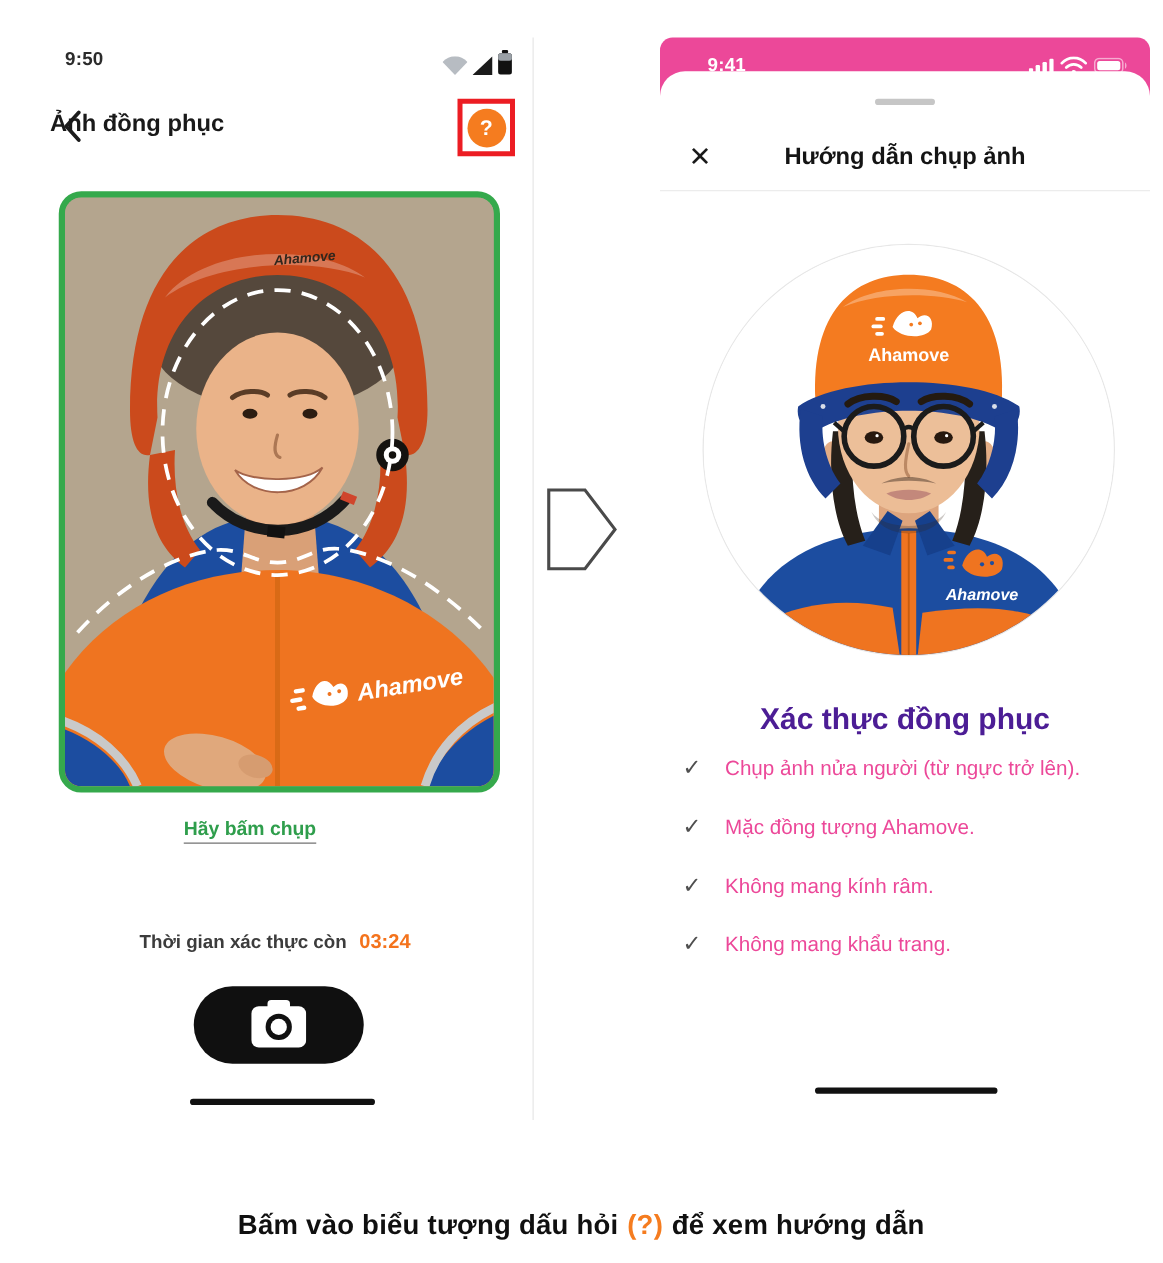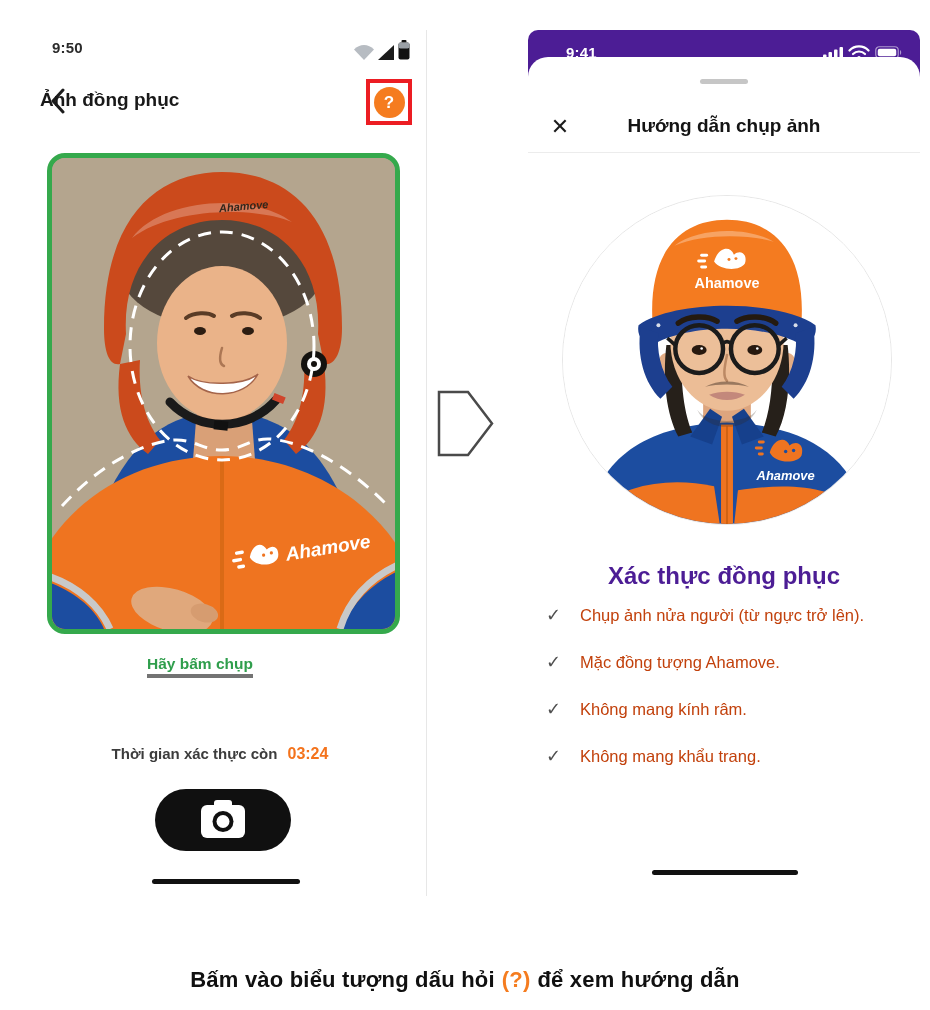--- a/index.html
+++ b/index.html
@@ -18,54 +18,54 @@
   .header-left { position:absolute; left:0; top:78px; width:426px; height:48px; }
   .back-btn { position:absolute; left:44px; top:10px; width:28px; height:28px; background:none; border:none; cursor:pointer; }
   .title-left { position:absolute; left:40px; right:20px; top:11px; font-size:19px; font-weight:700; color:#191919; }
   .help-box { position:absolute; right:14px; top:1px; width:46px; height:46px; border:4px solid #ec1d23; display:flex; align-items:center; justify-content:center; }
   .help-btn { width:31px; height:31px; border-radius:50%; background:#f57c1f; border:none; color:#fff; font-size:17px; font-weight:800; line-height:31px; text-align:center; cursor:pointer; font-family:"Liberation Sans",sans-serif; }
 
   .photo-frame { position:absolute; left:47px; top:153px; width:353px; height:481px; border:5px solid #35a94c; border-radius:18px; overflow:hidden; background:#b4a58e; }
   .photo-frame svg { display:block; width:100%; height:100%; }
 
   .capture-link { position:absolute; left:0; right:26px; top:655px; text-align:center; }
-  .capture-link span { display:inline-block; color:#2f9e4c; font-size:15.5px; font-weight:800; border-bottom:4px solid #737373; padding-bottom:1px; cursor:pointer; }
+  .capture-link span { display:inline-block; color:#2f9e4c; font-size:15.5px; font-weight:800; border-bottom:1px solid #737373; padding-bottom:1px; cursor:pointer; }
 
   .timer-row { position:absolute; left:0; right:26px; top:745px; text-align:center; font-size:15px;margin-left:40px; }
   .timer-label { color:#3c3c3c; font-weight:700; }
   .timer-value { color:#f4731c; font-weight:800; font-size:16px; margin-left:6px; }
 
   .camera-btn { position:absolute; left:155px; top:789px; width:136px; height:62px; border-radius:31px; background:#101010; border:none; display:flex; align-items:center; justify-content:center; cursor:pointer; }
 
   .home-bar-left { position:absolute; left:152px; top:879px; width:148px; height:5px; border-radius:3px; background:#111; }
 
   
   .arrow-wrap { position:absolute; left:437px; top:390px; width:58px; height:67px; }
 
   
-  .black-bar { position:absolute; left:528px; top:30px; width:392px; height:47px; background:#4c1d95; border-radius:10px 10px 0 0; }
+  .black-bar { position:absolute; left:528px; top:30px; width:392px; height:47px; background:#ec4899; border-radius:10px 10px 0 0; }
   .black-bar .time { position:absolute; left:38px; top:14px; color:#fff; font-size:15px; font-weight:700; letter-spacing:.2px; }
   .black-bar .icons { position:absolute; right:18px; top:15px; display:flex; align-items:center; gap:5px; }
 
   .sheet { position:absolute; left:528px; top:57px; width:392px; height:853px; background:#fff; border-radius:20px 20px 0 0; }
   .grabber { position:absolute; left:172px; top:22px; width:48px; height:5px; border-radius:3px; background:#c6c6c6; cursor:grab; }
   .sheet-header { position:absolute; left:0; top:48px; width:392px; height:46px; }
   .close-btn { position:absolute; left:17px; top:7px; width:30px; height:30px; background:none; border:none; font-size:22px; font-weight:400; color:#1a1a1a; cursor:pointer; line-height:30px; text-align:center; font-family:"DejaVu Sans",sans-serif; }
   .title-right { position:absolute; left:40px; right:40px; top:10px; text-align:center; font-size:19px; font-weight:700; color:#141414; }
   .sheet-divider { position:absolute; left:0; top:95px; width:392px; height:1px; background:#ececec; }
 
   .circle-photo { position:absolute; left:34px; top:138px; width:330px; height:330px; border-radius:50%; border:1px solid #e7e7e7; overflow:hidden; background:#fff; }
   .circle-photo svg { display:block; width:100%; height:100%; }
 
   .guide-heading { position:absolute; left:0; top:505px; width:392px; text-align:center; font-size:24px; font-weight:800; color:#4c1d95; }
 
   .checklist { position:absolute; left:18px; top:547px; width:360px; list-style:none; }
   .checklist li { display:flex; align-items:flex-start; margin-bottom:24px; }
   .check-icon { color:#4f4f4f; font-size:18px; font-weight:700; width:22px; margin-right:12px; flex:none; font-family:"DejaVu Sans",sans-serif; }
-  .check-text { font-size:16.5px; color:#c2410c; line-height:23px; }
+  .check-text { font-size:16.5px; color:#ec4899; line-height:23px; }
 
   .home-bar-right { position:absolute; left:652px; top:870px; width:146px; height:5px; border-radius:3px; background:#111; }
 
   
   .caption { position:absolute; left:0; top:940px; width:930px; text-align:center; font-size:22px; font-weight:600; color:#101010; letter-spacing:.2px;margin-top:27px; }
   .caption .hl { color:#f57c1f; font-weight:800; margin:0 7px; }
 </style>
 </head>
 <body>
 

